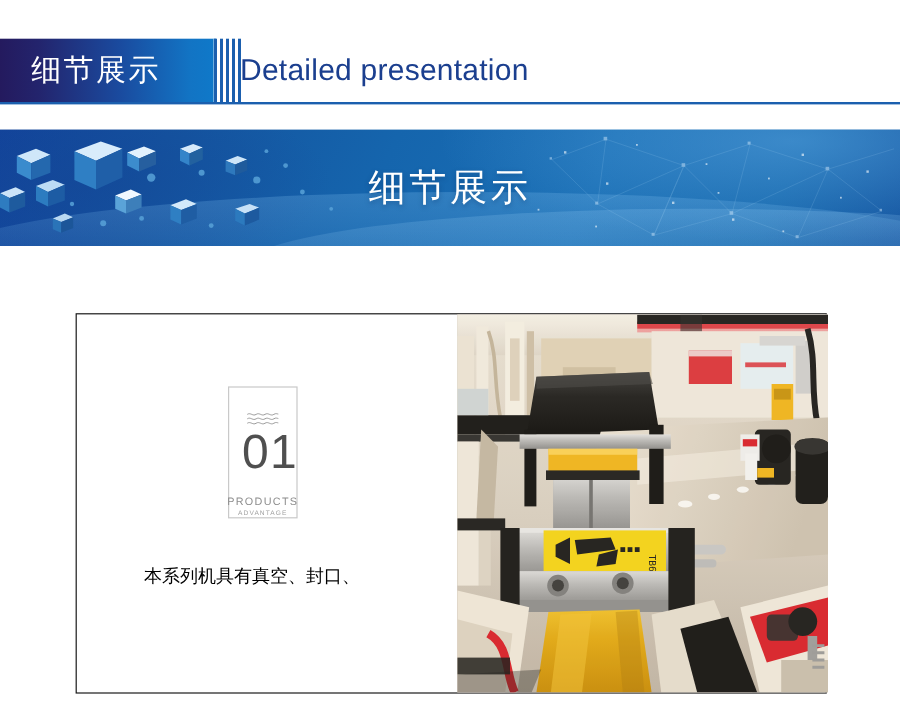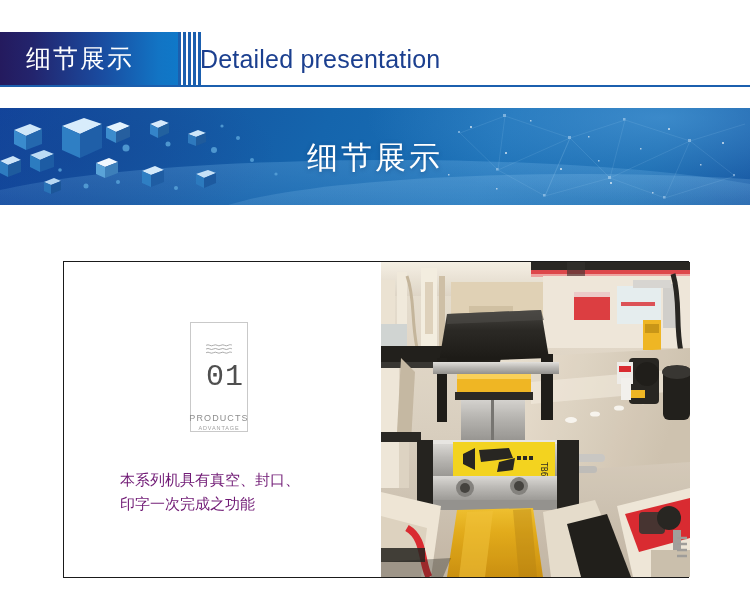--- a/index.html
+++ b/index.html
@@ -196,24 +196,24 @@
     flex-direction: column;
     align-items: center;
     justify-content: flex-start;
     padding-top: 20px;
   }
   .badge-waves {
     width: 30px;
     height: 13px;
   }
   .badge-number {
-    font-size: 30px;
+    font-size: 40px;
     line-height: 32px;
     color: #4f4f4f;
-    font-family: Liberation Mono, monospace;
+    font-family: Liberation Sans, sans-serif;
     font-weight: 400;
     letter-spacing: 1px;
     margin-top: 6px;
     margin-left: 12px;
   }
   .badge-sub1 {
     font-size: 9px;
     letter-spacing: 1.1px;
     color: #8d8d8d;
     margin-top: 20px;
@@ -226,21 +226,21 @@
     margin-top: 2px;
     font-family: "Liberation Sans", "DejaVu Sans", sans-serif;
   }
 
   
   .desc {
     position: absolute;
     left: 56px;
     top: 206px;
     width: 250px;
-    color: #701a75;
+    color: #000000;
     font-size: 15px;
     line-height: 24px;
     font-family: "DejaVu Sans", "Liberation Sans", sans-serif;
     font-weight: 400;
   }
   .desc-line { display: block; white-space: nowrap; }
 
   
   .card-photo {
     position: absolute;
@@ -401,21 +401,20 @@
           <path d="M1,10.5 C4,8.5 6,12.5 9,10.5 C12,8.5 14,12.5 17,10.5 C20,8.5 22,12.5 25,10.5 C27,9.2 28,10.2 29,10.2"></path>
         </g>
       </svg>
       <div class="badge-number">01</div>
       <div class="badge-sub1">PRODUCTS</div>
       <div class="badge-sub2">ADVANTAGE</div>
     </div>
 
     <div class="desc">
       <span class="desc-line">本系列机具有真空、封口、</span>
-      <span class="desc-line">印字一次完成之功能</span>
     </div>
   </div>
 
   <div class="card-photo">
     <svg class="photo-svg" viewBox="0 0 309 315" preserveAspectRatio="none">
       <defs>
         <linearGradient id="bgFloor" x1="0" y1="0" x2="0" y2="1">
           <stop offset="0%" stop-color="#e9e2d6"></stop>
           <stop offset="55%" stop-color="#d8cfc2"></stop>
           <stop offset="100%" stop-color="#bfb4a6"></stop>

